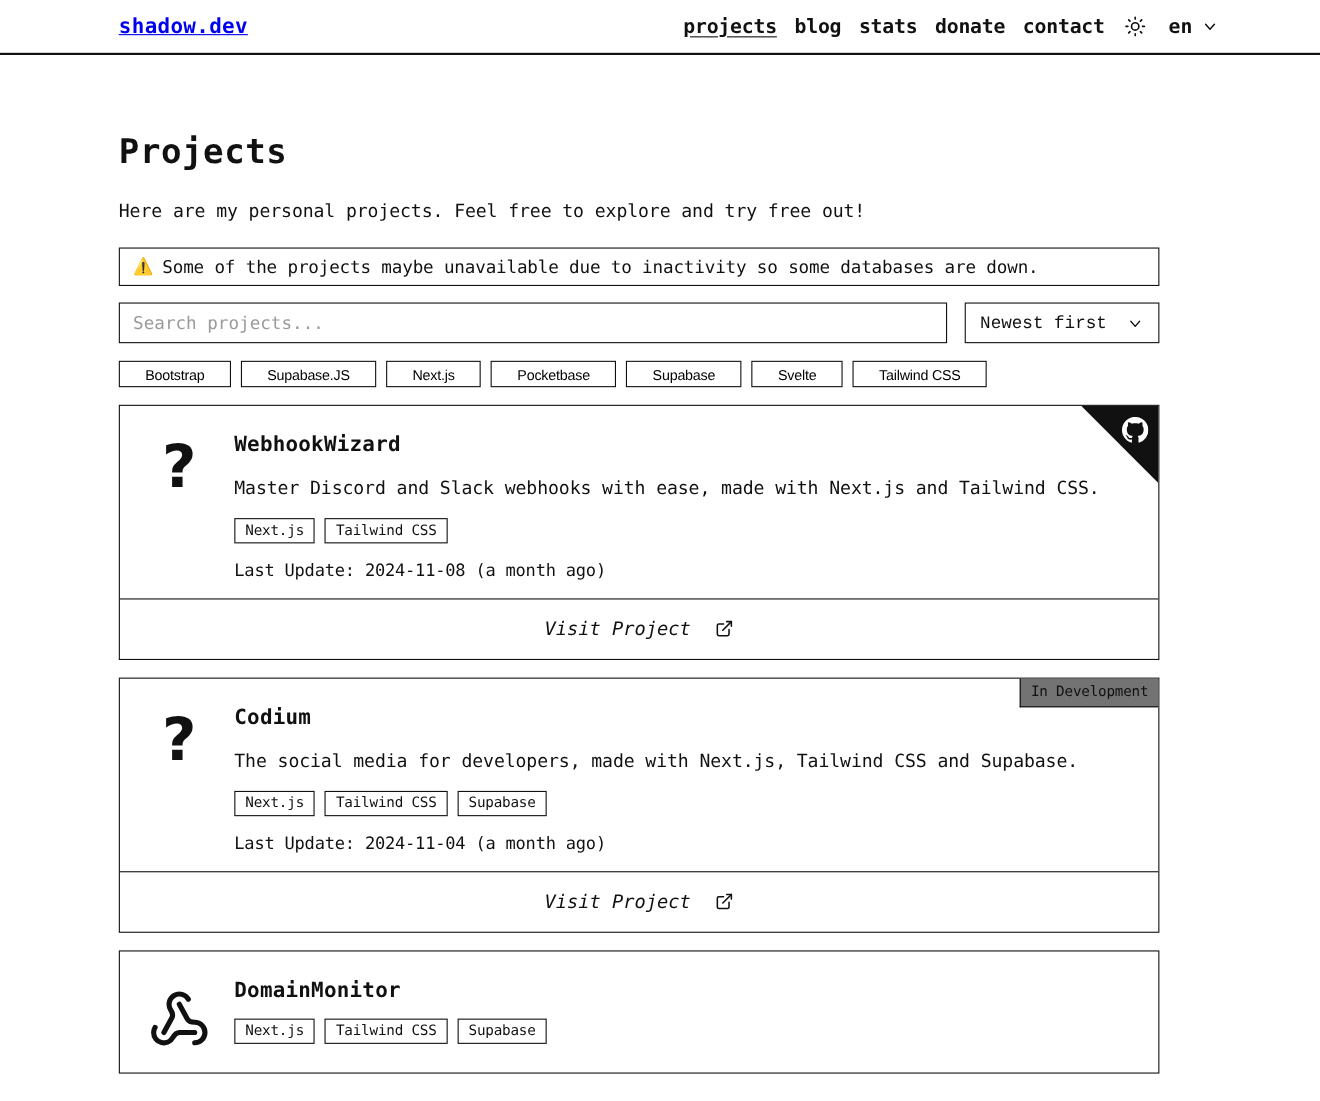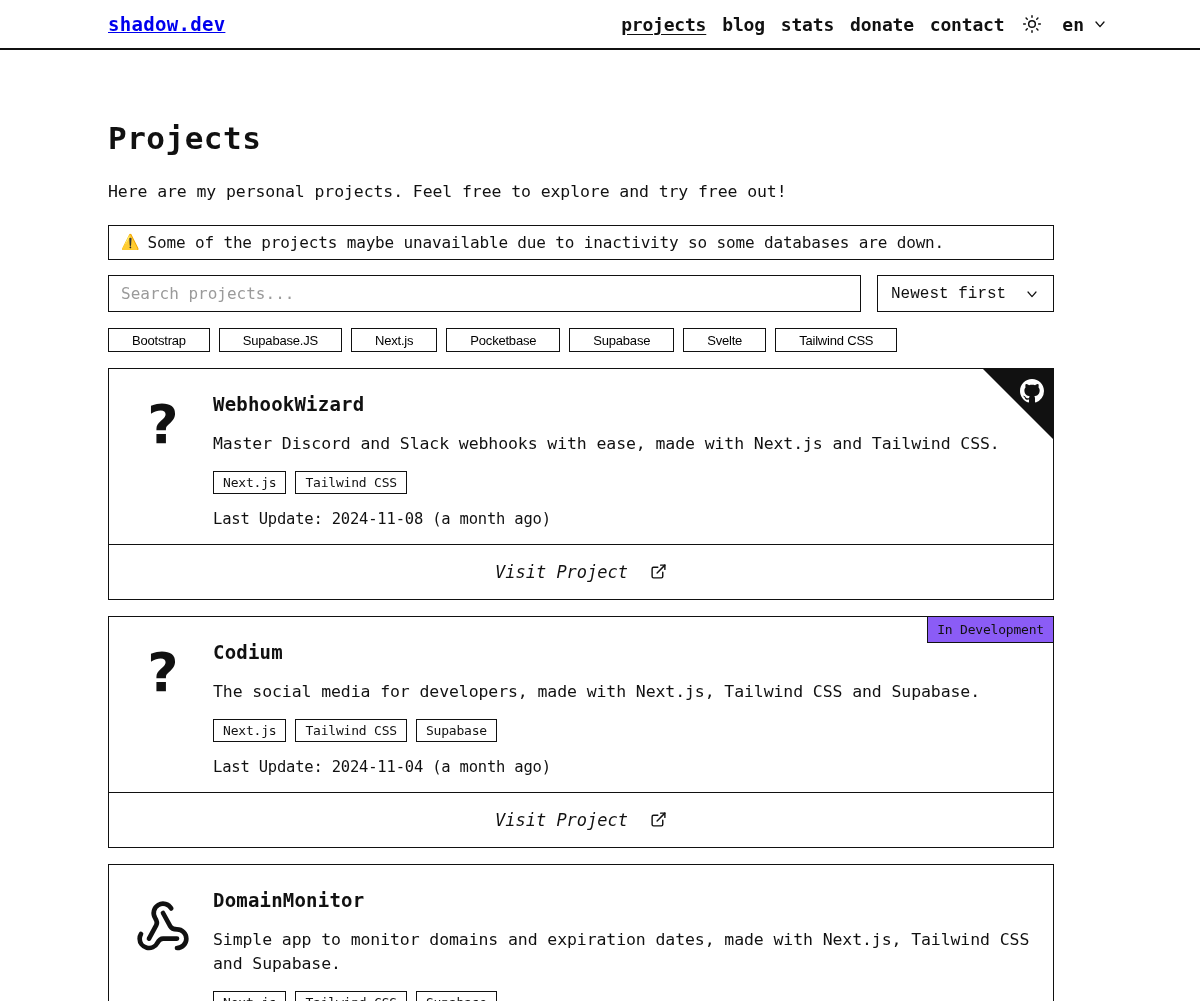--- a/index.html
+++ b/index.html
@@ -222,21 +222,21 @@
   .status-badge {
     position: absolute;
     top: 0; right: 0;
     border: 1px solid #111111;
     border-top: 0; border-right: 0;
     height: 26px;
     display: inline-flex;
     align-items: center;
     padding: 0 9px;
     font-size: 13px;
-    background: #8b5cf6;
+    background: #737373;
     letter-spacing: -0.2px;
   }
 </style>
 </head>
 <body>
 
 <div class="site-header">
   <a class="brand" href="#">shadow.dev</a>
 
   <nav class="nav">
@@ -372,21 +372,20 @@
         <span>
           <svg viewBox="0 0 24 24" width="56" height="56" fill="none" stroke="#111" stroke-width="2" stroke-linecap="round" stroke-linejoin="round">
             <path d="M18 16.98h-5.99c-1.1 0-1.95.94-2.48 1.9A4 4 0 0 1 2 17c.01-.7.2-1.4.57-2"></path>
             <path d="m6 17 3.13-5.78c.53-.97.1-2.18-.5-3.1a4 4 0 1 1 6.89-4.06"></path>
             <path d="m12 6 3.13 5.73C15.66 12.7 16.9 13 18 13a4 4 0 0 1 0 8"></path>
           </svg>
         </span>
       </div>
       <div class="card-main">
         <div class="card-title">DomainMonitor</div>
-        <div class="card-desc">Simple app to monitor domains and expiration dates, made with Next.js, Tailwind CSS and Supabase.</div>
         <div class="card-tags">
           <span class="card-tag">Next.js</span>
           <span class="card-tag">Tailwind CSS</span>
           <span class="card-tag">Supabase</span>
         </div>
 
       </div>
     </div>
   </div>
 

